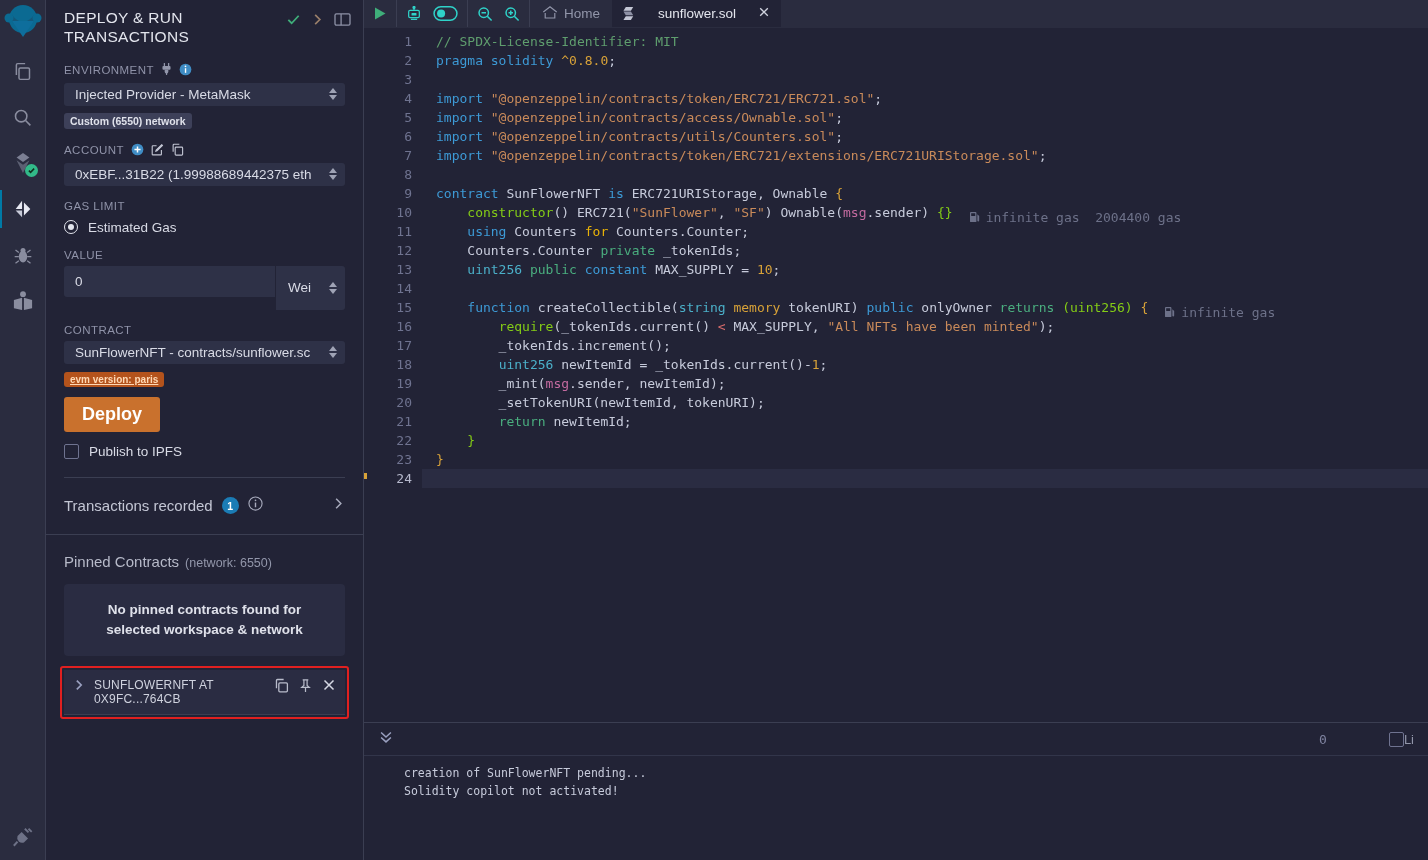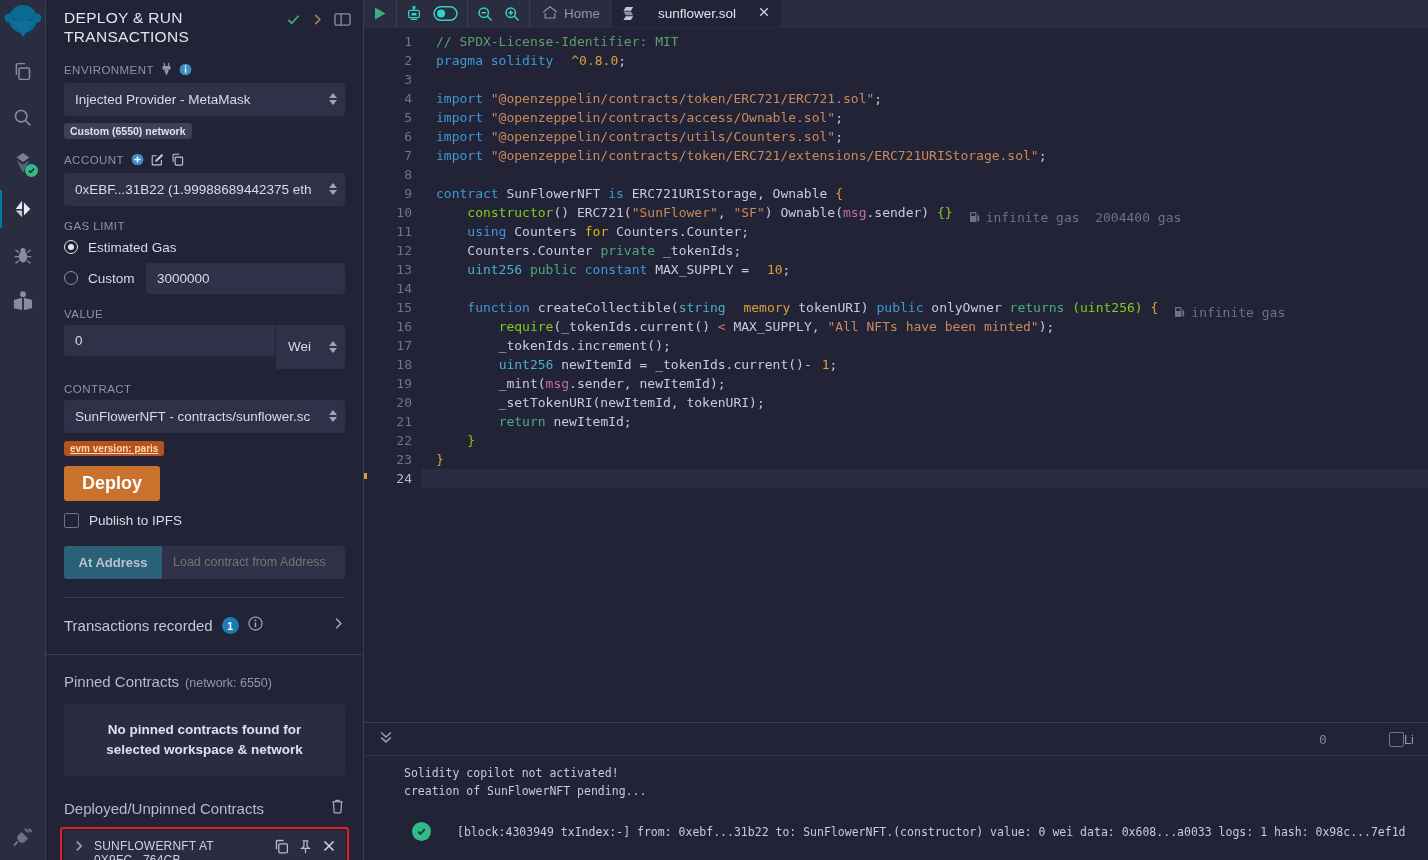--- a/index.html
+++ b/index.html
@@ -50,21 +50,21 @@
   .sp-body { padding: 0 18px; }
 
   .field-label {
     color: #8f92a8; font-size: 11.5px; letter-spacing: .45px; text-transform: uppercase;
     margin: 14px 0 5px; display: flex; align-items: center; gap: 7px;
   }
   .field-label .lbl-icons { display: flex; align-items: center; gap: 7px; }
 
   .select-box {
     position: relative; background: #2e3147; border: none; border-radius: 3px;
-    height: 33px; display: flex; align-items: center; padding: 0 24px 0 11px;
+    height: 23px; display: flex; align-items: center; padding: 0 24px 0 11px;
     color: #d9dbe6; font-size: 13.5px; cursor: pointer; width: 100%;
     white-space: nowrap; overflow: hidden;
   }
   .spin {
     position: absolute; right: 8px; top: 50%; transform: translateY(-50%);
     display: flex; flex-direction: column; gap: 2px; align-items: center;
   }
   .spin i { display:block; width:0; height:0; border-left:4px solid transparent; border-right:4px solid transparent; }
   .spin i.up { border-bottom: 5px solid #9fa3b5; }
   .spin i.dn { border-top: 5px solid #9fa3b5; }
@@ -179,21 +179,21 @@
   .codeline.cursorline { background: #2a2c42; }
   .gutterline { height: 19px; }
   .gutterline.cur { color: #b6b9cc; }
   .glyph-mark { position:absolute; left:-58px; top:4px; width:3px; height:6px; background:#d8a238; }
   .gasann { color: #6d7189; display: inline-flex; align-items: center; gap: 5px; }
 
   .k-comment { color: #5f9e6e; }
   .k-key { color: #3d9ad6; }
   .k-key2 { color: #eab308; }
   .k-str { color: #c98a5a; }
-  .k-num { color: #d8a238; margin-left: 10px; }
+  .k-num { color: #d8a238; }
   .k-ident { color: #c7cbdb; }
   .k-msg { color: #c46ba0; }
   .k-op { color: #d66b6b; }
   .k-brace { color: #d8a238; }
   .k-green { color: #4aae7f; }
   .k-pink { color: #84cc16; }
   .k-teal { color: #4bb0c9; }
 
   
   .terminal { flex: 0 0 138px; background: #222336; border-top: 1px solid #3b3e52; display:flex; flex-direction:column; }
@@ -370,25 +370,20 @@
             <i class="dn"></i>
           </span>
       </div>
 
       
       <div class="field-label">GAS LIMIT</div>
       <div class="radio-row">
         <span class="radio checked"></span>
         <span class="radio-label">Estimated Gas</span>
       </div>
-      <div class="gas-custom-row">
-        <span class="radio" style="margin-right:10px"></span>
-        <span class="radio-label">Custom</span>
-        <input class="txt-input" value="3000000" style="">
-      </div>
 
       
       <div class="field-label">VALUE</div>
       <div class="value-row">
         <input class="txt-input" value="0" style="">
         <div class="unit-box">
           <span>Wei</span>
           <span class="spin" style="position:static;transform:none">
               <i class="up"></i>
               <i class="dn"></i>
@@ -407,24 +402,20 @@
       </div>
       <div class="evm-badge">evm version: paris</div>
 
       <div><button class="deploy-btn">Deploy</button></div>
 
       <div class="chk-row">
         <span class="chkbox"></span>
         <span class="chk-label">Publish to IPFS</span>
       </div>
 
-      <div class="ataddr-row">
-        <button class="ataddr-btn">At Address</button>
-        <input class="ataddr-input" placeholder="Load contract from Address" style="">
-      </div>
 
       <div class="sp-divider"></div>
     </div>
 
     <div class="tx-recorded">
       <span class="t">Transactions recorded</span>
       <span class="count-pill">1</span>
       <span>
         <svg width="15" height="15" viewBox="0 0 16 16" fill="none" stroke="#a8abbd" stroke-width="1.2">
             <circle cx="8" cy="8" r="7"></circle>
@@ -438,30 +429,20 @@
           </svg>
       </span>
     </div>
 
     <div class="sec-title">
       <span>Pinned Contracts</span>
       <span class="sub">(network: 6550)</span>
     </div>
     <div class="empty-box">No pinned contracts found for selected workspace &amp; network</div>
 
-    <div class="sec-title" style="padding-top:22px">
-      <span>Deployed/Unpinned Contracts</span>
-      <span class="trash">
-        <svg width="15" height="16" viewBox="0 0 16 17" fill="none" stroke="#a8abbd" stroke-width="1.3">
-          <path d="M2.5 4 H13.5"></path>
-            <path d="M6.2 4 V2.4 h3.6 V4"></path>
-            <path d="M3.6 4 l.8 11 a1 1 0 0 0 1 .9 h5.2 a1 1 0 0 0 1-.9 L12.4 4"></path>
-        </svg>
-      </span>
-    </div>
 
     <div class="deployed-row-wrap">
       <div class="deployed-row">
         <span>
           <svg width="12" height="14" viewBox="0 0 12 16" fill="none" stroke="#9aa0c0" stroke-width="1.9">
               <path d="M3.5 3 L8.5 8 L3.5 13"></path>
             </svg>
         </span>
         <span class="name">SUNFLOWERNFT AT 0X9FC...764CB</span>
         <span>
@@ -605,26 +586,18 @@
         </span>
         <div class="term-bar-right">
           <span class="term-count">0</span>
           <span class="term-chk">
             <span class="box"></span>
             <span class="lbl">Li</span>
           </span>
         </div>
       </div>
       <div class="term-body">
+        <div class="term-line">creation of SunFlowerNFT pending...</div>
         <div class="term-line">Solidity copilot not activated!</div>
-        <div class="term-line">creation of SunFlowerNFT pending...</div>
-        <div class="term-tx">
-          <span class="tx-ok">
-            <svg width="11" height="11" viewBox="0 0 12 12" fill="none" stroke="#14402e" stroke-width="2">
-                <path d="M2.4 6.2 L4.8 8.6 L9.6 3.4"></path>
-              </svg>
-          </span>
-          <span class="tx-text">[block:4303949 txIndex:-]  from: 0xebf...31b22 to: SunFlowerNFT.(constructor) value: 0 wei data: 0x608...a0033 logs: 1 hash: 0x98c...7ef1d</span>
-        </div>
       </div>
     </div>
   </div>
 </div>
 
 </body></html>

